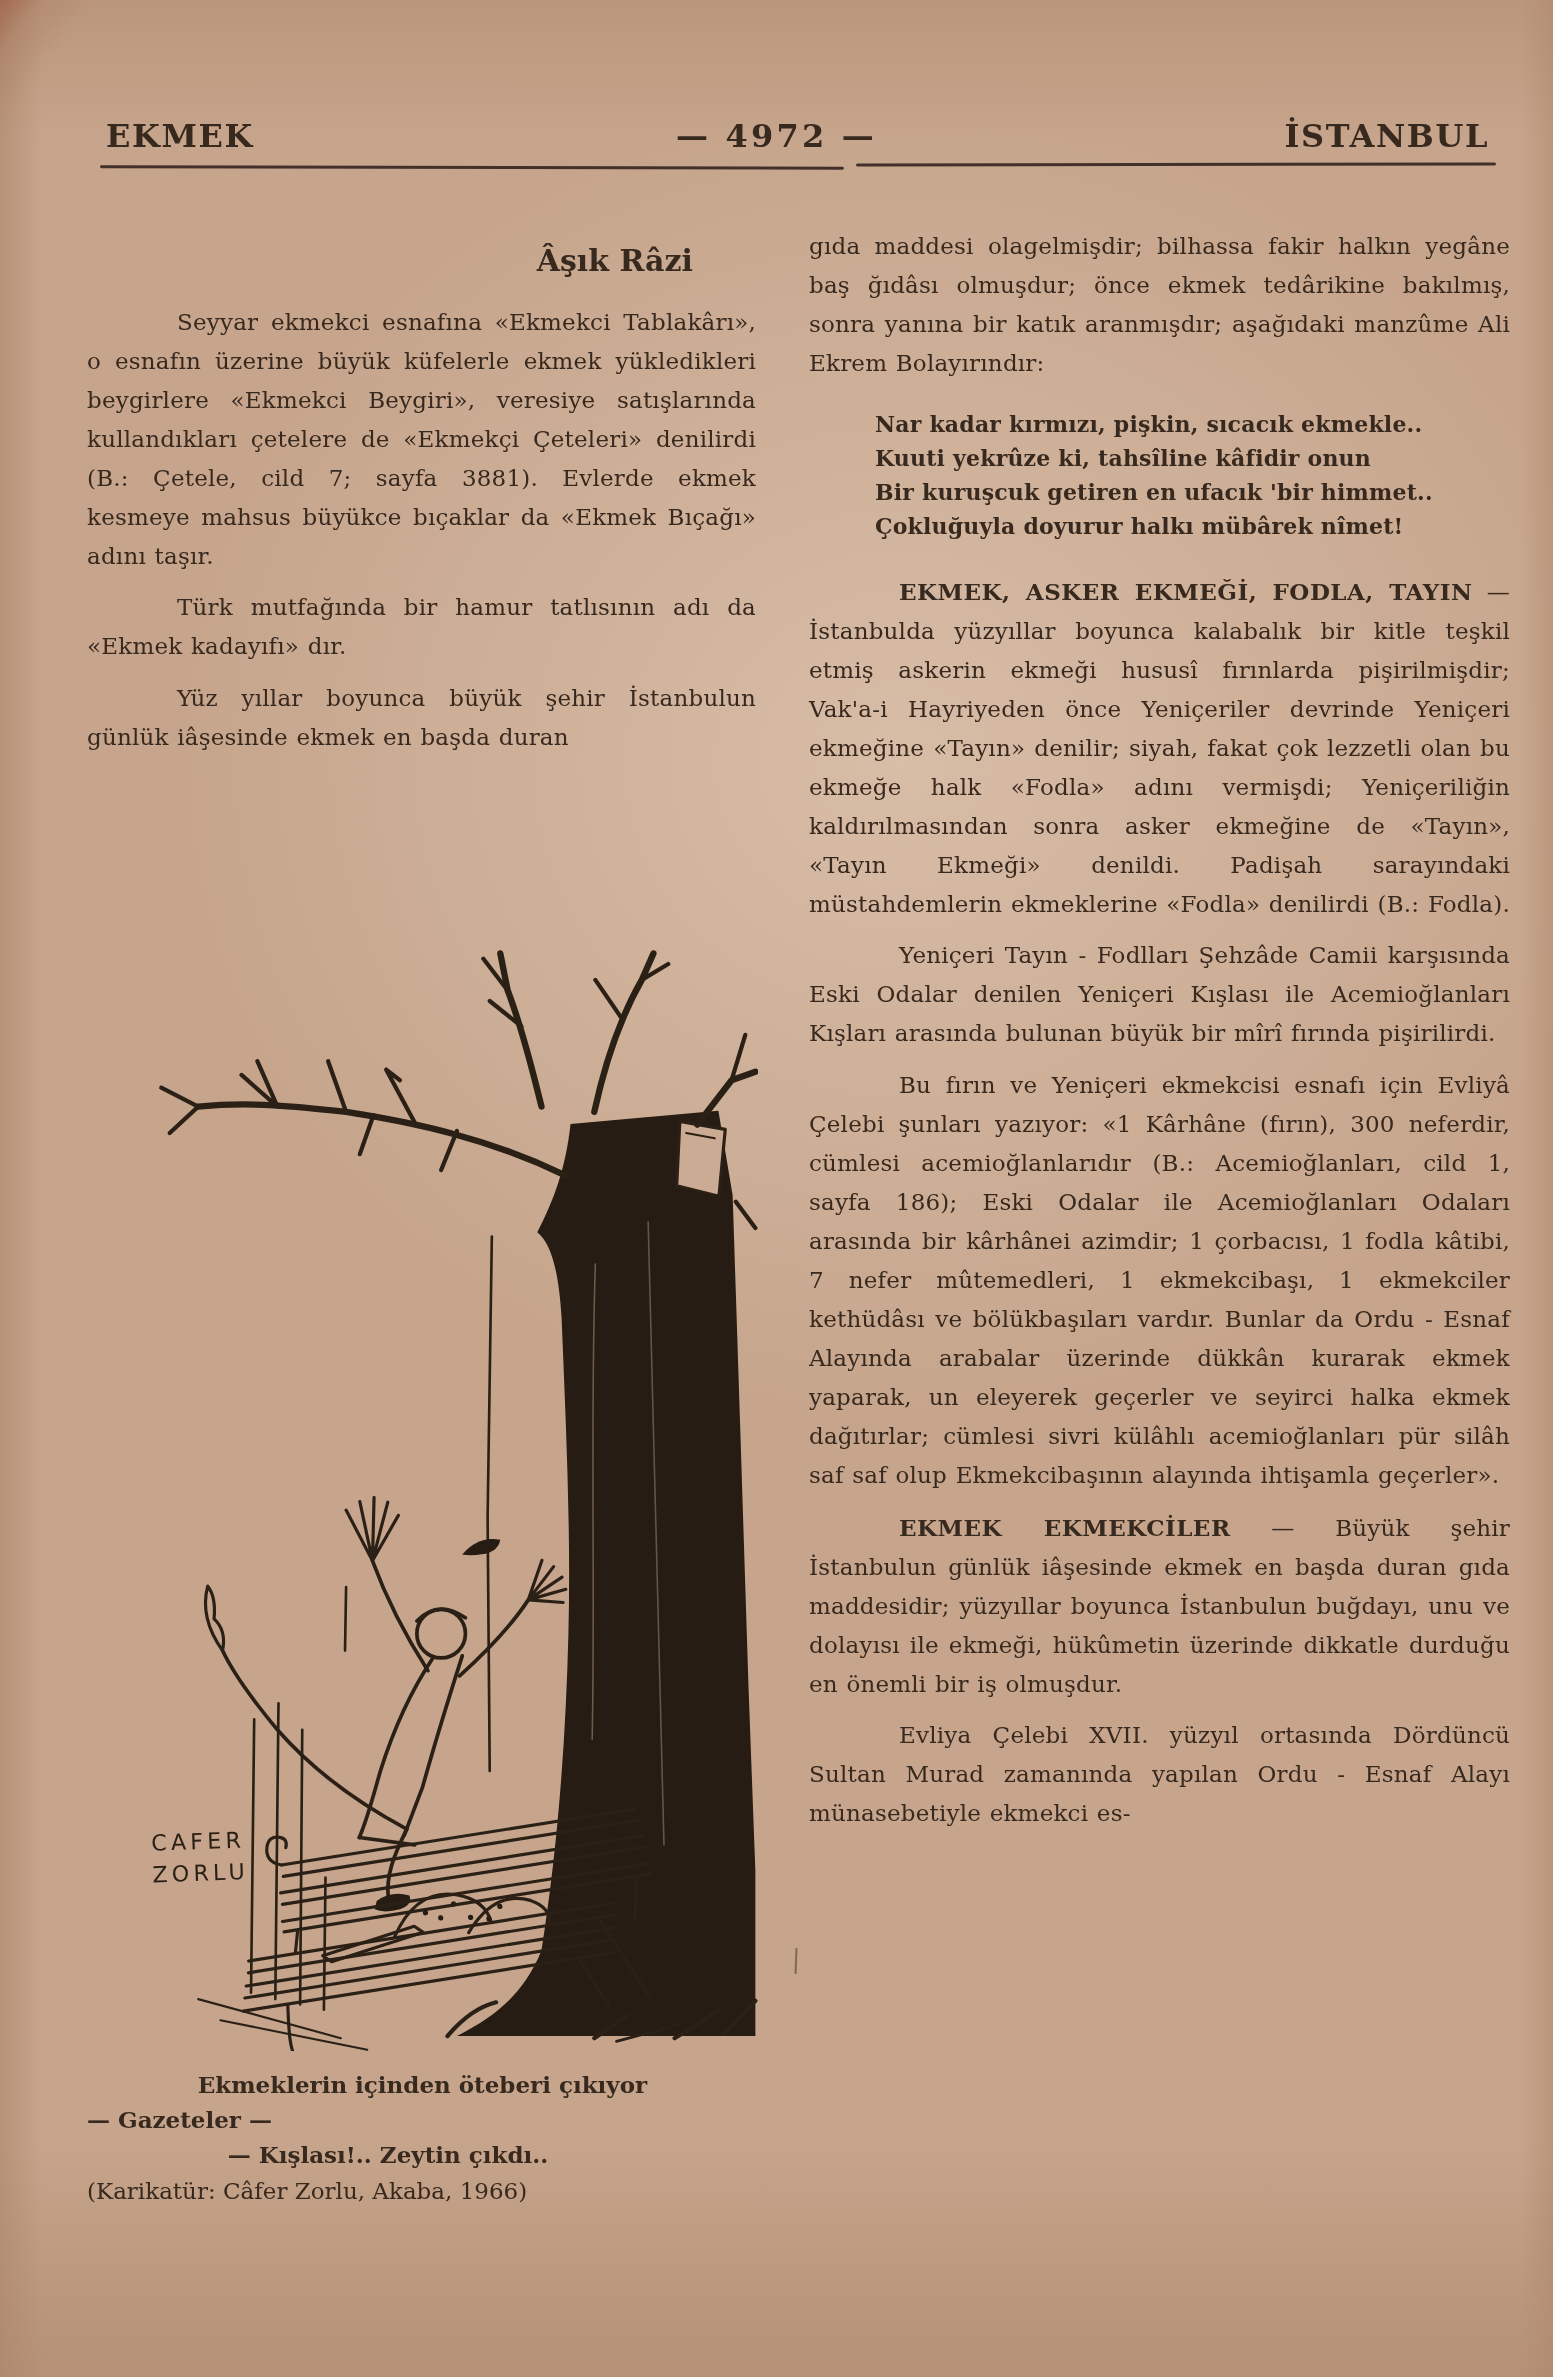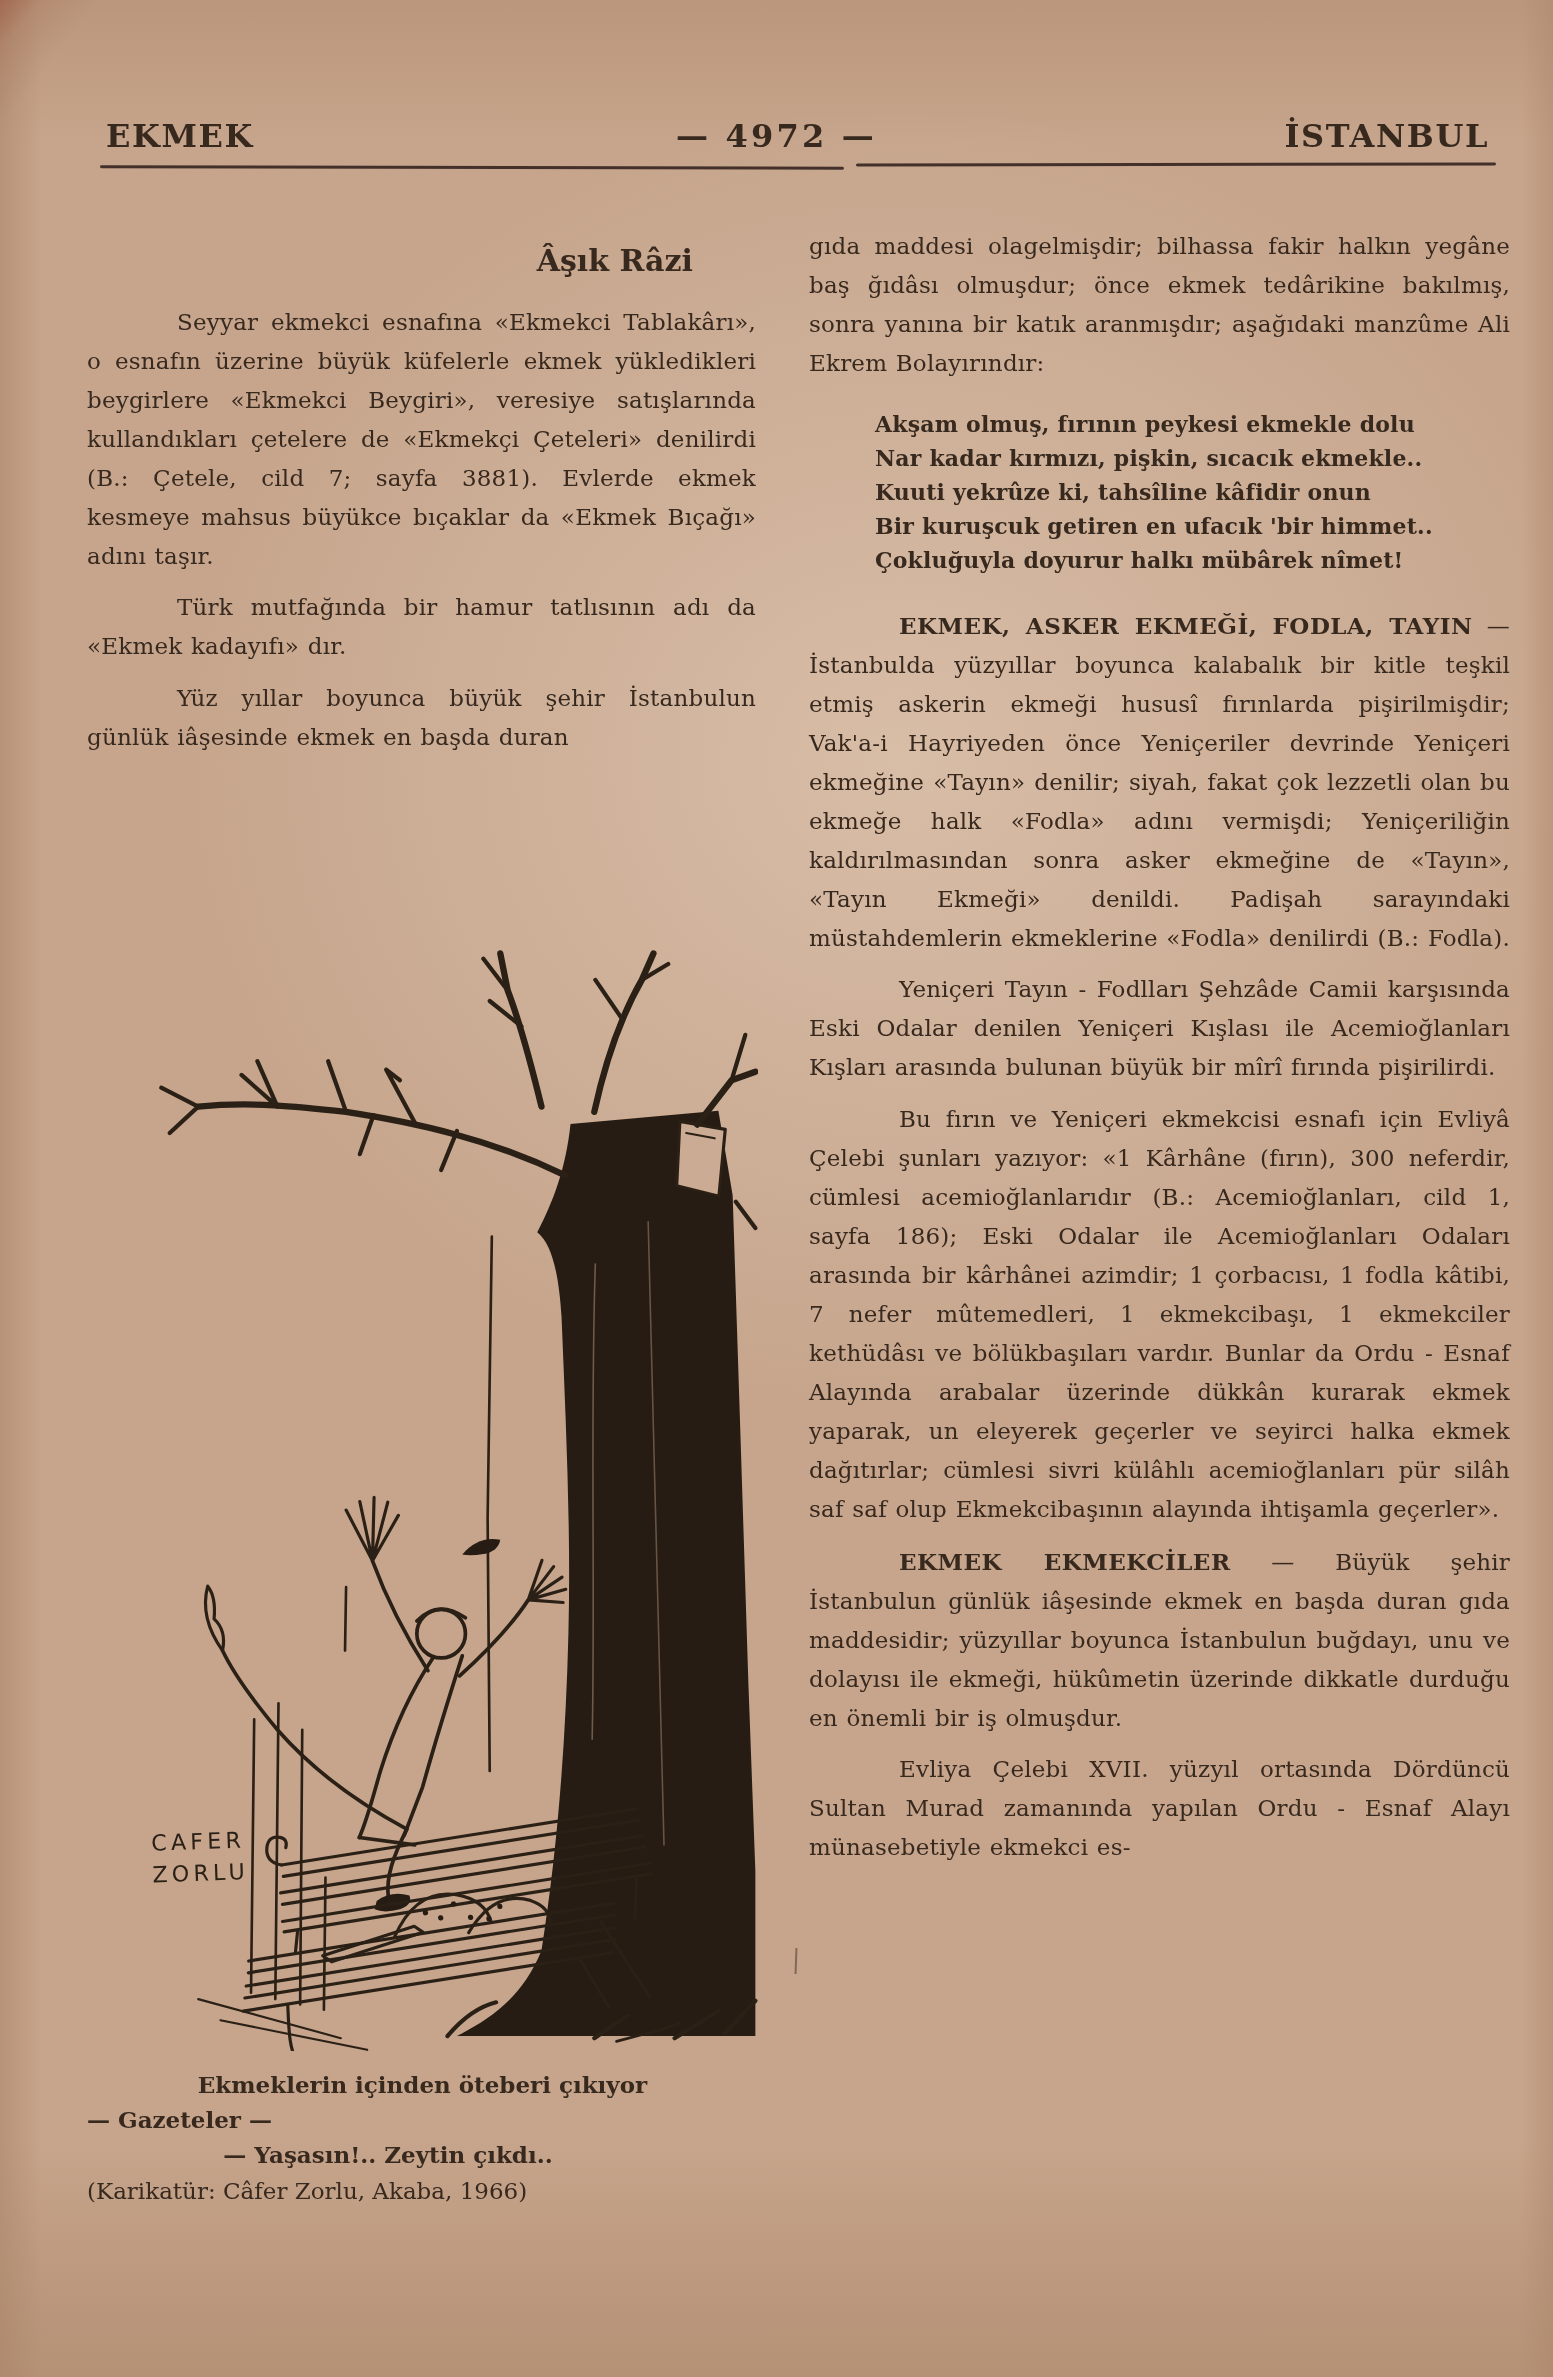--- a/index.html
+++ b/index.html
@@ -63,21 +63,20 @@
 
   <div class="col col-left">
       <div class="attribution">Âşık Râzi</div>
       <p class="para">Seyyar ekmekci esnafına «Ekmekci Tablakârı», o esnafın üzerine büyük küfelerle ekmek yükledikleri beygirlere «Ekmekci Beygiri», veresiye satışlarında kullandıkları çetelere de «Ekmekçi Çeteleri» denilirdi (B.: Çetele, cild 7; sayfa 3881). Evlerde ekmek kesmeye mahsus büyükce bıçaklar da «Ekmek Bıçağı» adını taşır.</p>
       <p class="para">Türk mutfağında bir hamur tatlısının adı da «Ekmek kadayıfı» dır.</p>
       <p class="para">Yüz yıllar boyunca büyük şehir İstanbulun günlük iâşesinde ekmek en başda duran</p>
     </div>
   <div class="col col-right">
       <p class="para noindent">gıda maddesi olagelmişdir; bilhassa fakir halkın yegâne baş ğıdâsı olmuşdur; önce ekmek tedârikine bakılmış, sonra yanına bir katık aranmışdır; aşağıdaki manzûme Ali Ekrem Bolayırındır:</p>
       <div class="poem">
-        <div class="poem-line">Akşam olmuş, fırının peykesi ekmekle dolu</div>
         <div class="poem-line">Nar kadar kırmızı, pişkin, sıcacık ekmekle..</div>
         <div class="poem-line">Kuuti yekrûze ki, tahsîline kâfidir onun</div>
         <div class="poem-line">Bir kuruşcuk getiren en ufacık 'bir himmet..</div>
         <div class="poem-line">Çokluğuyla doyurur halkı mübârek nîmet!</div>
       </div>
       <p class="para"><b class="lead">EKMEK, ASKER EKMEĞİ, FODLA, TAYIN</b> — İstanbulda yüzyıllar boyunca kalabalık bir kitle teşkil etmiş askerin ekmeği hususî fırınlarda pişirilmişdir; Vak'a-i Hayriyeden önce Yeniçeriler devrinde Yeniçeri ekmeğine «Tayın» denilir; siyah, fakat çok lezzetli olan bu ekmeğe halk «Fodla» adını vermişdi; Yeniçeriliğin kaldırılmasından sonra asker ekmeğine de «Tayın», «Tayın Ekmeği» denildi. Padişah sarayındaki müstahdemlerin ekmeklerine «Fodla» denilirdi (B.: Fodla).</p>
       <p class="para">Yeniçeri Tayın - Fodlları Şehzâde Camii karşısında Eski Odalar denilen Yeniçeri Kışlası ile Acemioğlanları Kışları arasında bulunan büyük bir mîrî fırında pişirilirdi.</p>
       <p class="para">Bu fırın ve Yeniçeri ekmekcisi esnafı için Evliyâ Çelebi şunları yazıyor: «1 Kârhâne (fırın), 300 neferdir, cümlesi acemioğlanlarıdır (B.: Acemioğlanları, cild 1, sayfa 186); Eski Odalar ile Acemioğlanları Odaları arasında bir kârhânei azimdir; 1 çorbacısı, 1 fodla kâtibi, 7 nefer mûtemedleri, 1 ekmekcibaşı, 1 ekmekciler kethüdâsı ve bölükbaşıları vardır. Bunlar da Ordu - Esnaf Alayında arabalar üzerinde dükkân kurarak ekmek yaparak, un eleyerek geçerler ve seyirci halka ekmek dağıtırlar; cümlesi sivri külâhlı acemioğlanları pür silâh saf saf olup Ekmekcibaşının alayında ihtişamla geçerler».</p>
       <p class="para"><b class="lead">EKMEK EKMEKCİLER</b> — Büyük şehir İstanbulun günlük iâşesinde ekmek en başda duran gıda maddesidir; yüzyıllar boyunca İstanbulun buğdayı, unu ve dolayısı ile ekmeği, hükûmetin üzerinde dikkatle durduğu en önemli bir iş olmuşdur.</p>
       <p class="para">Evliya Çelebi XVII. yüzyıl ortasında Dördüncü Sultan Murad zamanında yapılan Ordu - Esnaf Alayı münasebetiyle ekmekci es-</p>
@@ -180,20 +179,20 @@
       <g transform="rotate(-2 150 1720)" font-family="DejaVu Sans, sans-serif" font-size="42" letter-spacing="8" fill="#2b2016">
         <text x="62" y="1708">CAFER</text>
         <text x="62" y="1768">ZORLU</text>
       </g>
     </svg>
   </div>
 
   <div class="caption">
     <div class="c1">Ekmeklerin içinden öteberi çıkıyor</div>
     <div class="c2">— Gazeteler —</div>
-    <div class="c3">— Yaşasın!.. Zeytin çıkdı..</div>
+    <div class="c3">— Kışlası!.. Zeytin çıkdı..</div>
     <div class="c4">(Karikatür: Câfer Zorlu, Akaba, 1966)</div>
   </div>
 
   <div class="artifact"></div>
 
 </div>
 
 
 </body></html>

